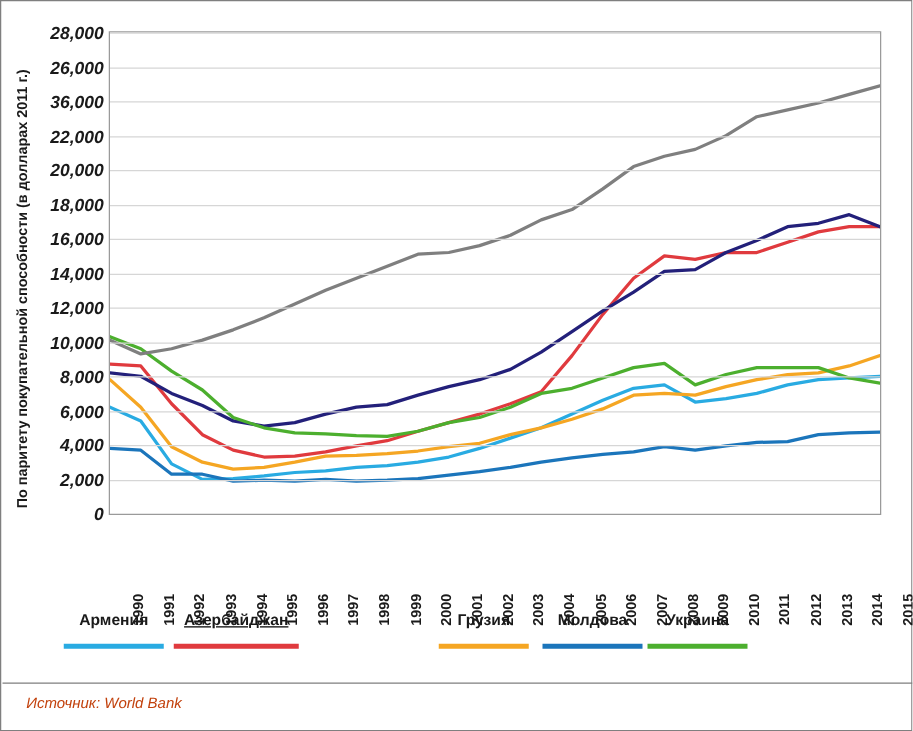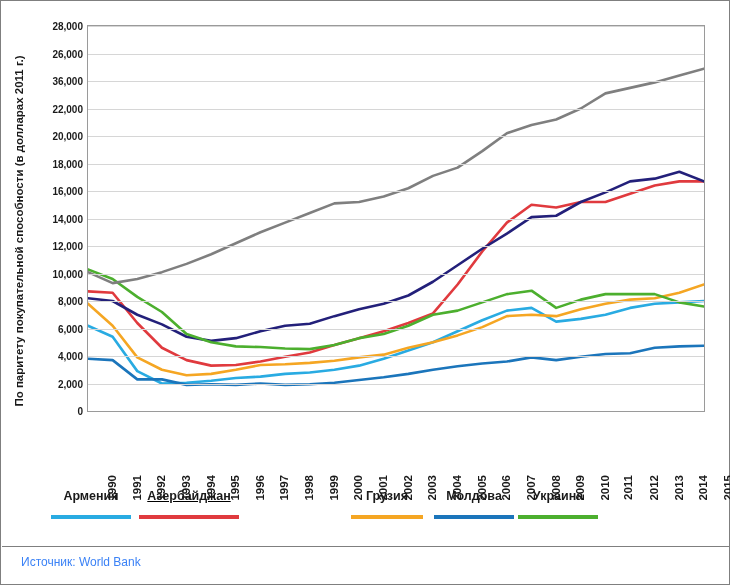--- a/index.html
+++ b/index.html
@@ -55,25 +55,26 @@
     position: absolute;
     left: 0;
     width: 100%;
     height: 1px;
     background: #d6d6d6;
   }
   .ytick-label {
     position: absolute;
     right: 0;
     text-align: right;
-    font-size: 10px;
+    font-size: 14px;
     font-weight: bold;
     color: #1a1a1a;
     transform: translateY(-50%);
     white-space: nowrap;
+    font-style: italic;
   }
   #ytick-wrap {
     position: absolute;
     left: 28px;
     top: 24px;
     width: 54px;
     height: 387px;
   }
   #xtick-wrap {
     position: absolute;
@@ -129,22 +130,23 @@
     top: 545px;
     width: 728px;
     height: 1px;
     background: #7f7f7f;
   }
   #source {
     position: absolute;
     left: 20px;
     top: 554px;
     font-size: 12px;
-    color: #3b82f6;
-    white-space: nowrap;
+    color: #c2410c;
+    white-space: nowrap;
+    font-style: italic;
   }
 </style>
 </head>
 <body>
 
 <div id="frame">
 
   <div id="ytitle">
     <span>По паритету покупательной способности (в долларах 2011 г.)</span>
   </div>

